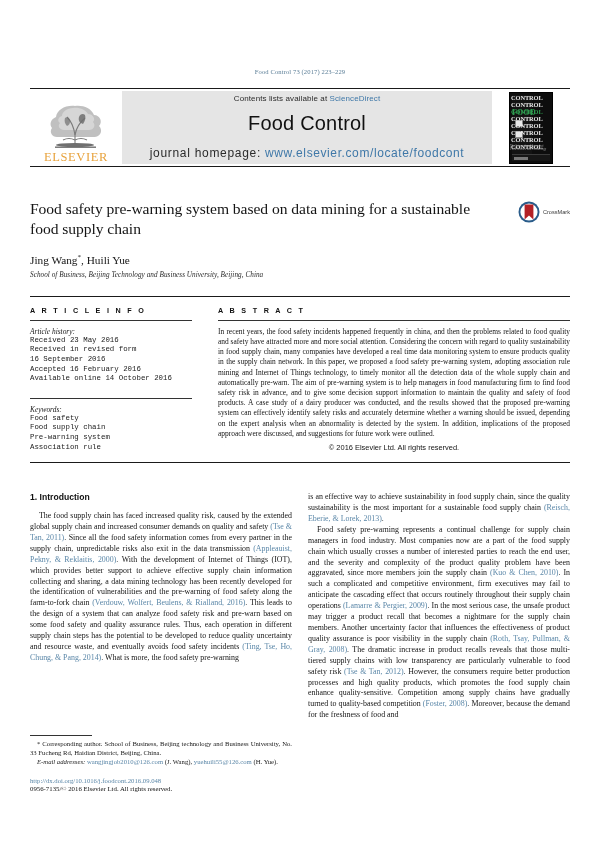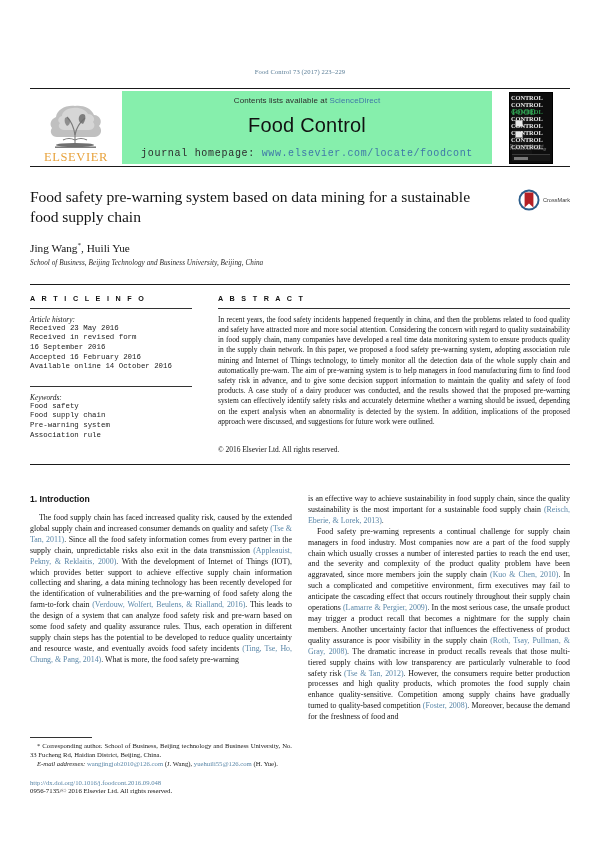--- a/index.html
+++ b/index.html
@@ -49,21 +49,21 @@
     font-family: "Liberation Serif", serif;
     font-size: 12.5px;
     letter-spacing: .6px;
     color: #E8A33D;
     line-height: 1;
     margin-top: 1px;
     font-weight: 400;
   }
   .mast-center {
     flex: 1 1 auto;
-    background: #86efac;
+    background: #e5e5e5;
     display: flex;
     flex-direction: column;
     align-items: center;
     justify-content: center;
     padding: 5px 0 6px;
     margin: 2px 0;
   }
   .contents-line {
     font-family: "Liberation Sans", sans-serif;
     font-size: 8px;
@@ -72,22 +72,22 @@
   }
   .contents-line .sd { color: #3f78a8; }
   .journal-title {
     font-family: Liberation Sans, sans-serif;
     font-size: 20px;
     color: #111;
     margin: 9px 0 11px;
     letter-spacing: .2px;
   }
   .homepage-line {
-    font-family: Liberation Mono, monospace;
-    font-size: 10px;
+    font-family: Liberation Sans, sans-serif;
+    font-size: 12px;
     color: #2b2b2b;
     letter-spacing: .7px;
     text-align: center;
   }
   .homepage-line .url { color: #3f78a8; letter-spacing:.6px; }
   .mast-cover {
     width: 78px; flex: 0 0 78px;
     background: #ffffff;
     display:flex; align-items:center; justify-content:center;
   }
@@ -123,21 +123,21 @@
   }
   .cover-bottom {
     position:absolute; left:2px; right:2px; bottom:2px; height:7px;
     background:#161616; border-top:1px solid #3a3a3a;
   }
   .cover-bottom::after{
     content:""; position:absolute; left:2px; top:2px; width:14px; height:3px; background:#777;
   }
 
   
-  .title-block { margin-top: 20px; position: relative; padding-right: 76px; }
+  .title-block { margin-top: 32px; position: relative; padding-right: 76px; }
   h1.article-title {
     font-family: "Liberation Serif", serif;
     font-weight: 400;
     font-size: 15.6px;
     line-height: 20px;
     margin: 0;
     color: #141414;
     letter-spacing: -.05px;
   }
   .authors {
@@ -191,24 +191,24 @@
   .kw-block { margin-top: 14px; }
   .abstract-body {
     font-family: "Liberation Serif", serif;
     font-size: 7.45px;
     line-height: 10.2px;
     text-align: justify;
     color: #141414;
     margin-top: 1px;
   }
   .copyright {
-    font-family: Liberation Serif, serif;
+    font-family: Liberation Sans, sans-serif;
     font-size: 7.45px;
-    text-align: left;
-    margin-top: 18px;
+    text-align: center;
+    margin-top: 4px;
     color: #141414;
   }
   .info-rule-bot { border-top: 1px solid #1a1a1a; margin-top: 10px; }
 
   
   .body-cols {
     display: flex;
     gap: 16px;
     margin-top: 29px;
   }

